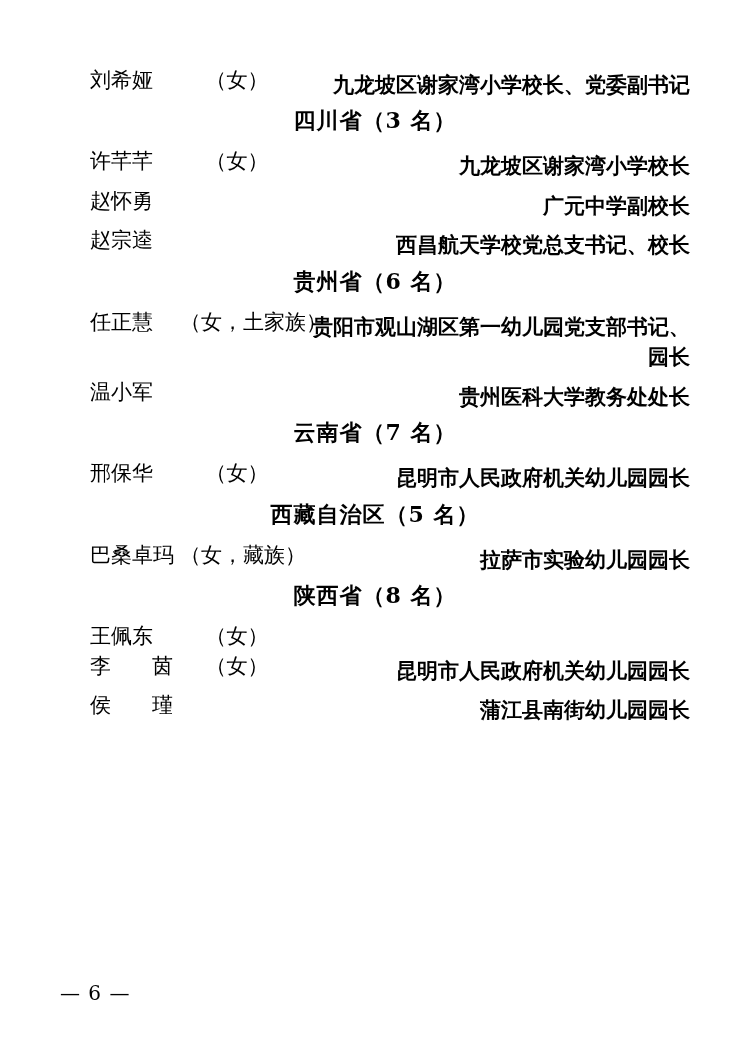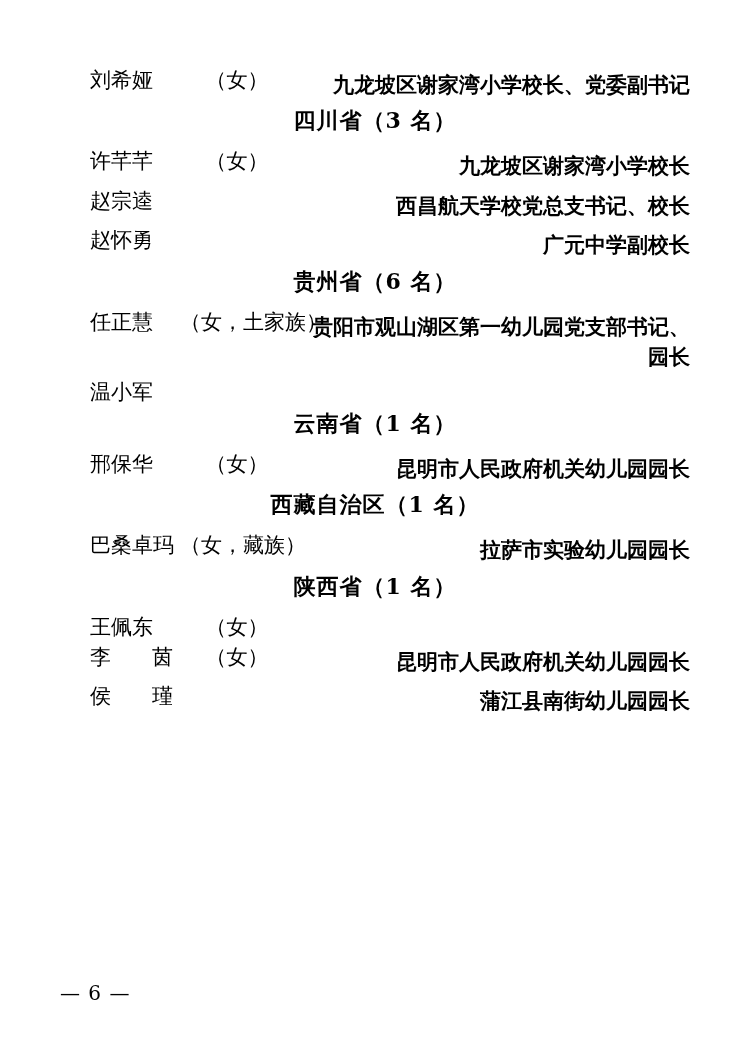--- a/index.html
+++ b/index.html
@@ -91,52 +91,53 @@
         <div class="gender">（女）</div>
         <div class="desc">九龙坡区谢家湾小学校长、党委副书记</div>
       </div>
       <div class="section-head">四川省（3 名）</div>
       <div class="entry">
         <div class="name">许芊芊</div>
         <div class="gender">（女）</div>
         <div class="desc">九龙坡区谢家湾小学校长</div>
       </div>
       <div class="entry">
+        <div class="name">赵怀勇</div>
+        <div class="gender"></div>
+        <div class="desc">广元中学副校长</div>
+      </div>
+      <div class="entry">
         <div class="name">赵宗逵</div>
         <div class="gender"></div>
         <div class="desc">西昌航天学校党总支书记、校长</div>
-      </div>
-      <div class="entry">
-        <div class="name">赵怀勇</div>
-        <div class="gender"></div>
-        <div class="desc">广元中学副校长</div>
       </div>
       <div class="section-head">贵州省（6 名）</div>
       <div class="entry">
         <div class="name">任正慧</div>
         <div class="gender wide">（女，土家族）</div>
         <div class="desc">贵阳市观山湖区第一幼儿园党支部书记、园长</div>
       </div>
       <div class="entry">
         <div class="name">温小军</div>
         <div class="gender"></div>
+        <div class="desc">贵州医科大学教务处处长</div>
       </div>
-      <div class="section-head">云南省（1 名）</div>
+      <div class="section-head">云南省（7 名）</div>
       <div class="entry">
         <div class="name">邢保华</div>
         <div class="gender">（女）</div>
         <div class="desc">昆明市人民政府机关幼儿园园长</div>
       </div>
-      <div class="section-head">西藏自治区（1 名）</div>
+      <div class="section-head">西藏自治区（5 名）</div>
       <div class="entry">
         <div class="name">巴桑卓玛</div>
         <div class="gender wide">（女，藏族）</div>
         <div class="desc">拉萨市实验幼儿园园长</div>
       </div>
-      <div class="section-head">陕西省（1 名）</div>
+      <div class="section-head">陕西省（8 名）</div>
       <div class="entry">
         <div class="name">王佩东</div>
         <div class="gender">（女）</div>
       </div>
       <div class="entry">
         <div class="name spaced">李　茵</div>
         <div class="gender">（女）</div>
         <div class="desc">昆明市人民政府机关幼儿园园长</div>
       </div>
       <div class="entry">

